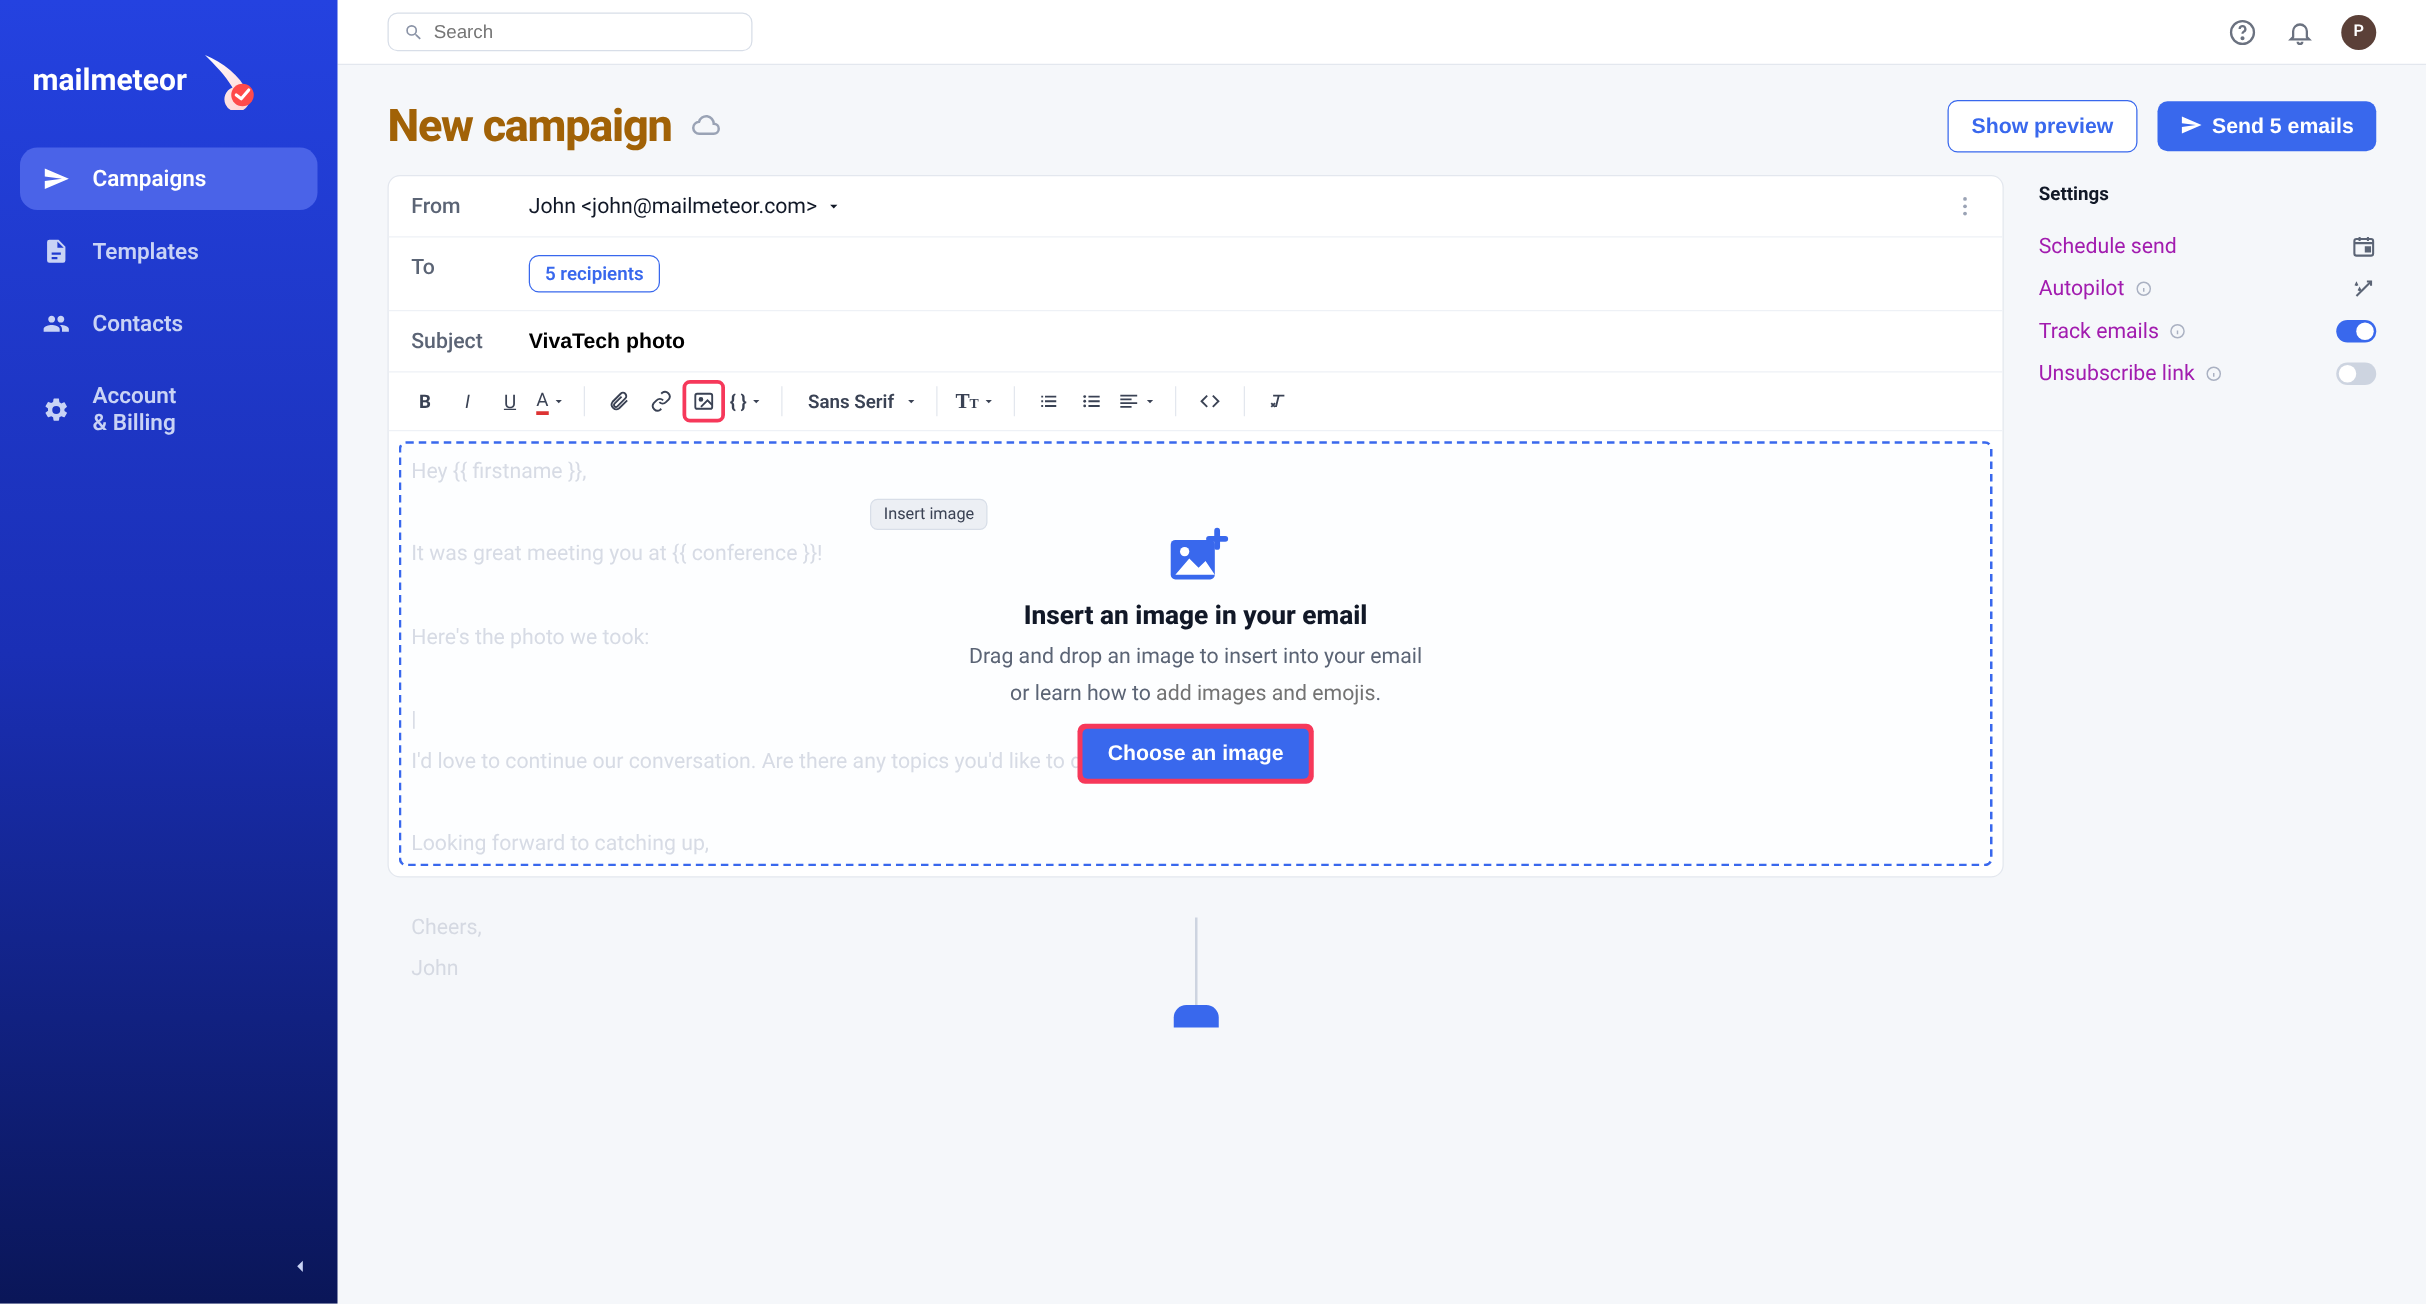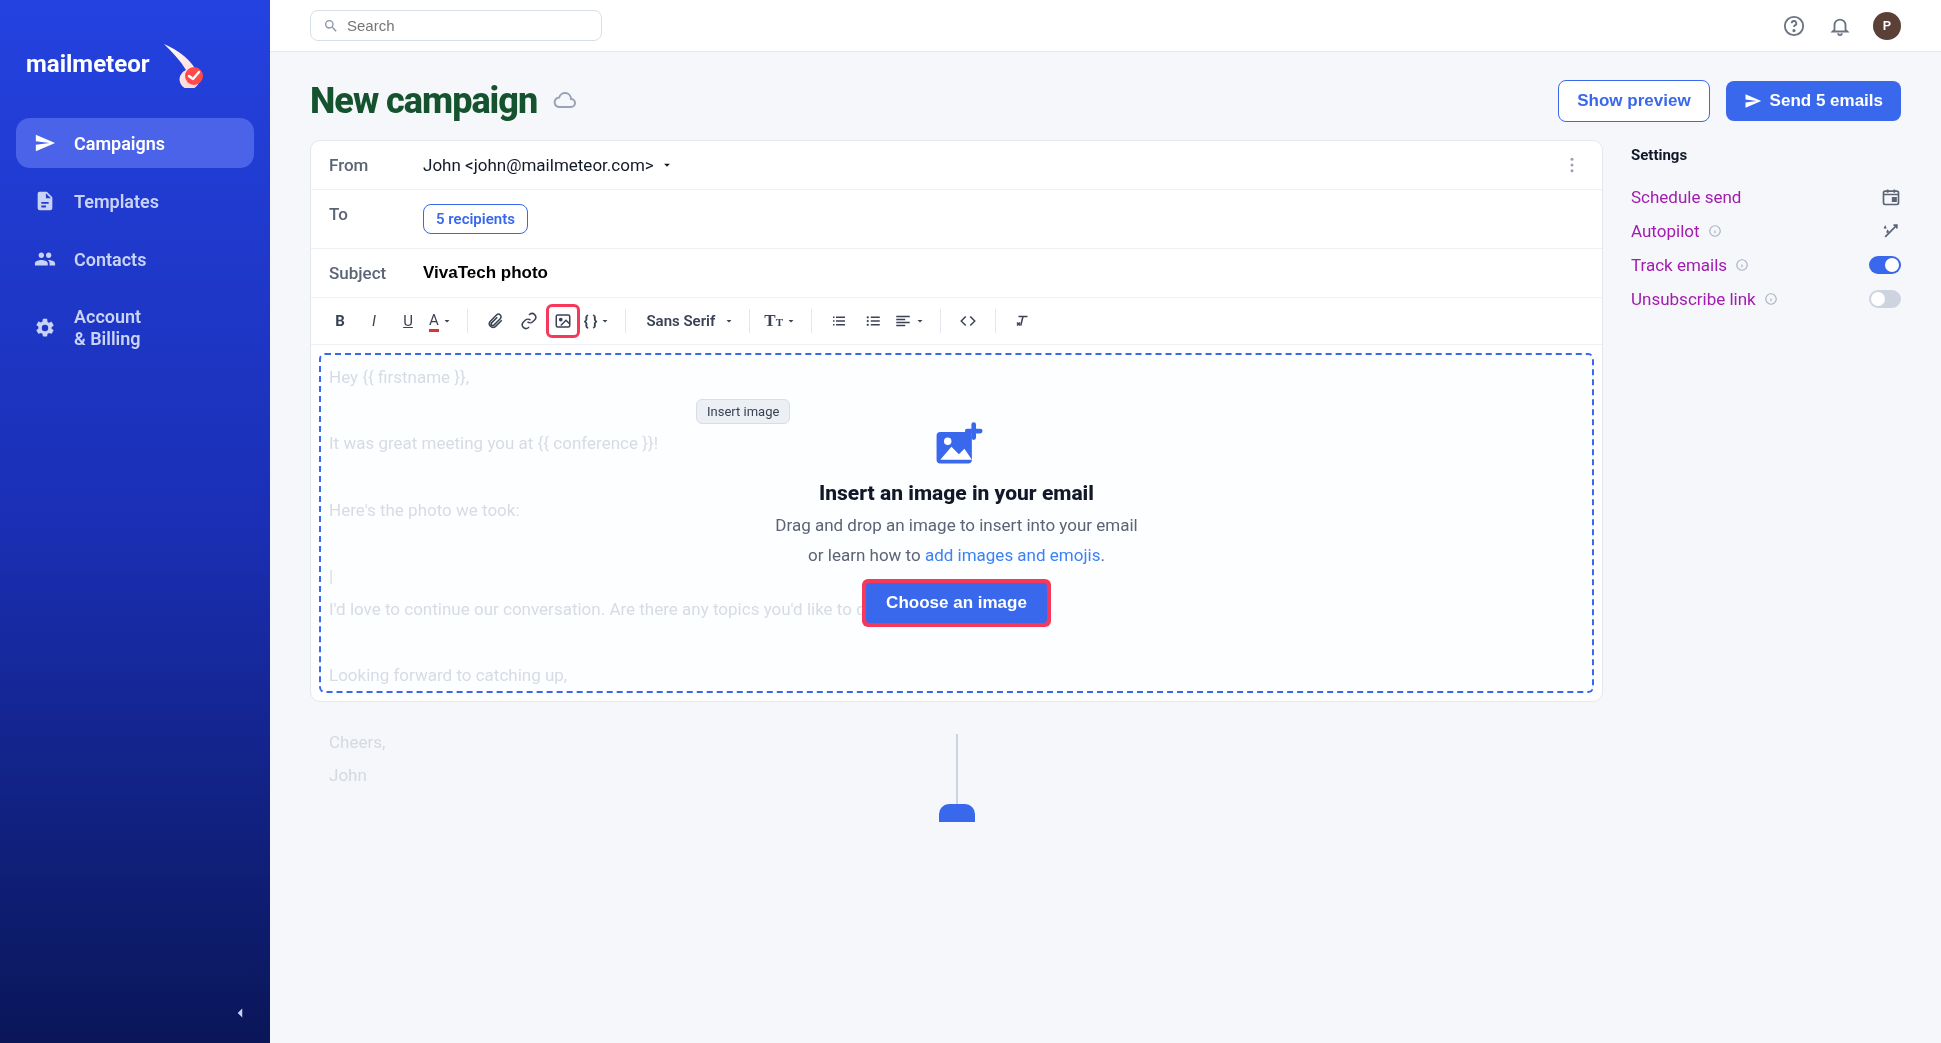--- a/index.html
+++ b/index.html
@@ -89,26 +89,26 @@
   .avatar {
     width: 28px; height: 28px; border-radius: 50%;
     background: #5b4038; color: #fff;
     display:flex;align-items:center;justify-content:center;
     font-size: 13px; font-weight:600;
   }
 
   
   .content { padding: 28px 40px; display: flex; flex-direction: column; gap: 18px; }
   .header-row { display: flex; align-items:center; gap: 16px; }
-  .page-title { font-size: 36px; font-weight: 800; color: #14532d; letter-spacing:-1px;}
+  .page-title { font-size: 36px; font-weight: 800; color: #a16207; letter-spacing:-1px;}
   .sync-icon { color:#9aa3b5; }
   .header-spacer { flex:1; }
   .btn {
     padding: 10px 18px; border-radius: 8px; font-size: 17px; font-weight:700; cursor:pointer; border:none;
-    display:inline-flex; align-items:center; gap:8px;
+    display:inline-flex; align-items:flex-start; gap:8px;
   }
   .btn-outline {
     background:#fff; border:1px solid #3968ed; color:#3968ed;
   }
   .btn-primary {
     background:#3968ed; color:#fff;
   }
   .body-row { display:flex; gap: 28px; align-items:flex-start;}
 
   
@@ -156,21 +156,21 @@
     position:relative;
     border: 2px dashed #3968ed;
     border-radius: 6px;
     min-height: 340px;
     display:flex; flex-direction:column; align-items:center; justify-content:center; gap:10px;
     padding: 30px; text-align:center;
     background: rgba(240,244,255,0.1);
   }
   .dropzone h3 { font-size:21px; font-weight:800; color:#111827;}
   .dropzone p { font-size:17px; color:#5b6475; }
-  .dropzone a { color:#3b82f6; text-decoration:none; }
+  .dropzone a { color:#737373; text-decoration:none; }
   .choose-wrap {
     padding: 4px; background:#f6385a; border-radius:6px; display:inline-block; margin-top:4px;
   }
   .choose-btn {
     background:#3968ed; color:#fff; border:none; padding:10px 20px; border-radius:4px; font-size:17px; font-weight:700; cursor:pointer;
   }
   .drop-icon svg { width:52px; height:52px; }
 
   
   .tooltip {

